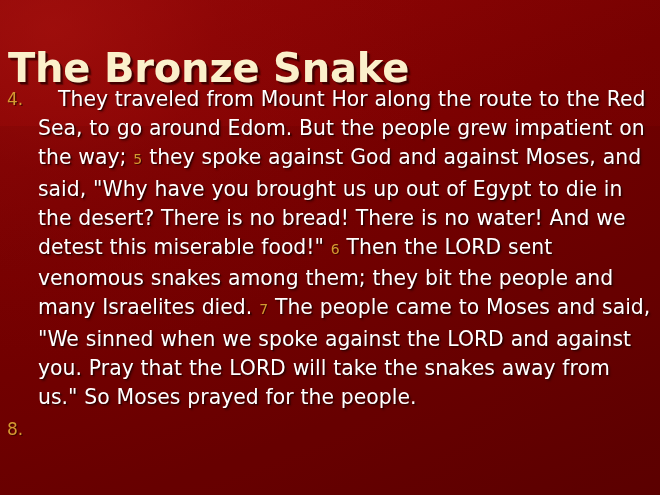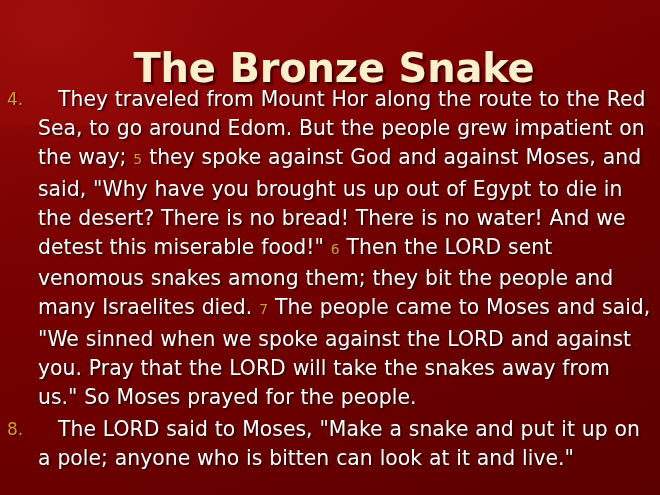--- a/index.html
+++ b/index.html
@@ -38,21 +38,21 @@
     height: 369px;
     background: rgba(0,0,0,0.055);
     pointer-events: none;
   }
 
   .title {
     position: absolute;
     left: 0;
     right: 0;
     top: 18px;
-    text-align: center;
+    text-align: left;
     font-family: "DejaVu Sans", sans-serif;
     font-weight: bold;
     font-size: 40px;
     line-height: 46px;
     letter-spacing: -0.2px;
     color: #FBF0CB;
     text-shadow: 2px 2px 0 rgba(60,0,0,0.80), 3px 3px 1px rgba(40,0,0,0.45);
     white-space: nowrap;
     z-index: 3;
     padding-left: 8px;
@@ -115,17 +115,17 @@
 
   <div class="body-block">
 
     <div class="para">
       <span class="bullet-num">4.</span>
       <span class="lead-indent"></span><span class="para-text"><span>They traveled from Mount Hor along the route to the Red Sea, to go around Edom. But the people grew impatient on the way; </span><span class="verse">5</span><span> they spoke against God and against Moses, and said, "Why have you brought us up out of Egypt to die in the desert? There is no bread! There is no water! And we detest this miserable food!"  </span><span class="verse">6</span><span> Then the LORD sent venomous snakes among them; they bit the people and many Israelites died. </span><span class="verse">7</span><span> The people came to Moses and said, "We sinned when we spoke against the LORD and against you. Pray that the LORD will take the snakes away from us." So Moses prayed for the people.</span></span>
     </div>
 
     <div class="para">
       <span class="bullet-num">8.</span>
-      <span class="lead-indent"></span><span class="para-text"><span>The LORD said to Moses, "Make a snake and put it up on a pole; anyone who is bitten can look at it and live."</span></span>
+      <span class="lead-indent"></span>
     </div>
 
   </div>
 </div>
 
 </body></html>

